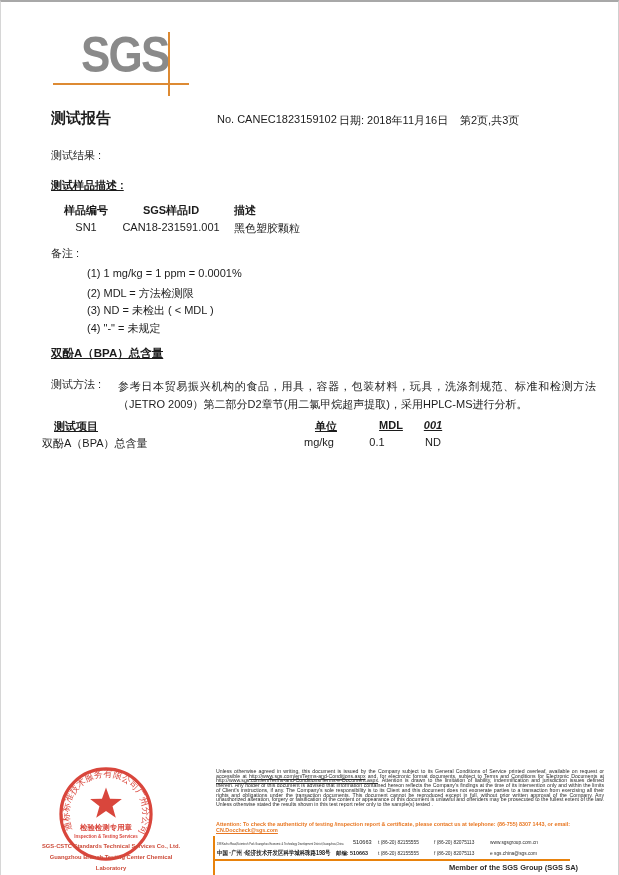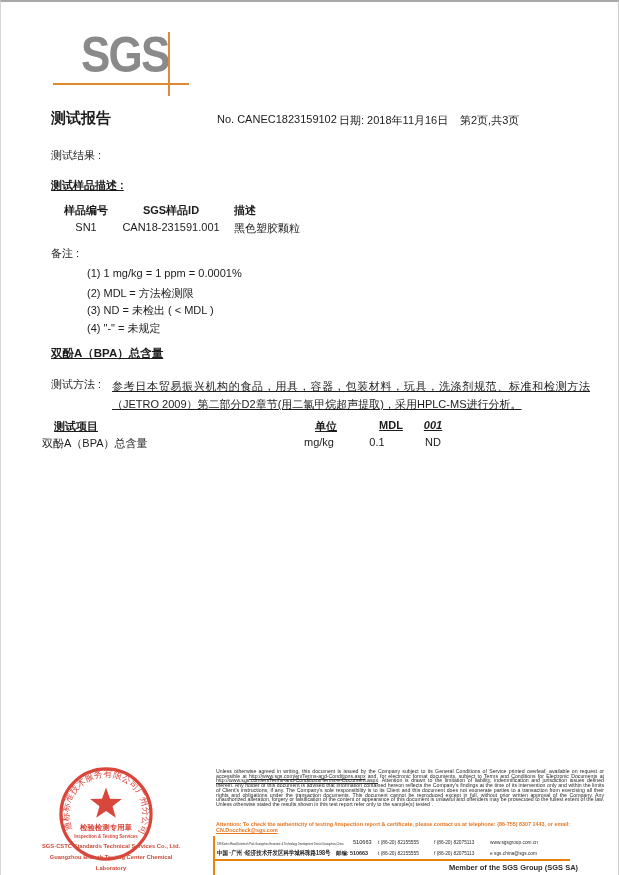--- a/index.html
+++ b/index.html
@@ -23,21 +23,21 @@
   .sample-heading{left:50px;top:176px;font-weight:bold;text-decoration:underline;}
   .s-c1{left:50px;width:70px;text-align:center;}
   .s-c2{left:120px;width:100px;text-align:center;}
   .s-c3{left:233px;}
   .s-head{top:201px;font-weight:bold;}
   .s-row{top:219px;}
   .remarks-heading{left:50px;top:244px;}
   .remark{left:86px;}
   .bpa-heading{left:50px;top:344px;font-size:11.5px;font-weight:bold;text-decoration:underline;}
   .method-label{left:50px;top:375px;}
-  .method-text{left:111px;top:375px;width:478px;line-height:18px;text-align:justify;text-decoration:underline;}
+  .method-text{left:117px;top:375px;width:478px;line-height:18px;text-align:justify;}
   
   .r-item-h{left:53px;top:417px;text-decoration:underline;font-weight:bold;}
   .r-unit-h{left:303px;top:417px;width:44px;text-align:center;text-decoration:underline;font-weight:bold;}
   .r-mdl-h{left:372px;top:417px;width:36px;text-align:center;text-decoration:underline;font-weight:bold;}
   .r-001-h{left:414px;top:417px;width:36px;text-align:center;text-decoration:underline;font-weight:bold;font-style:italic;}
   .r-item{left:41px;top:434px;}
   .r-unit{left:303px;top:434px;width:44px;}
   .r-mdl{left:358px;top:434px;width:36px;text-align:center;}
   .r-001{left:414px;top:434px;width:36px;text-align:center;}
   

